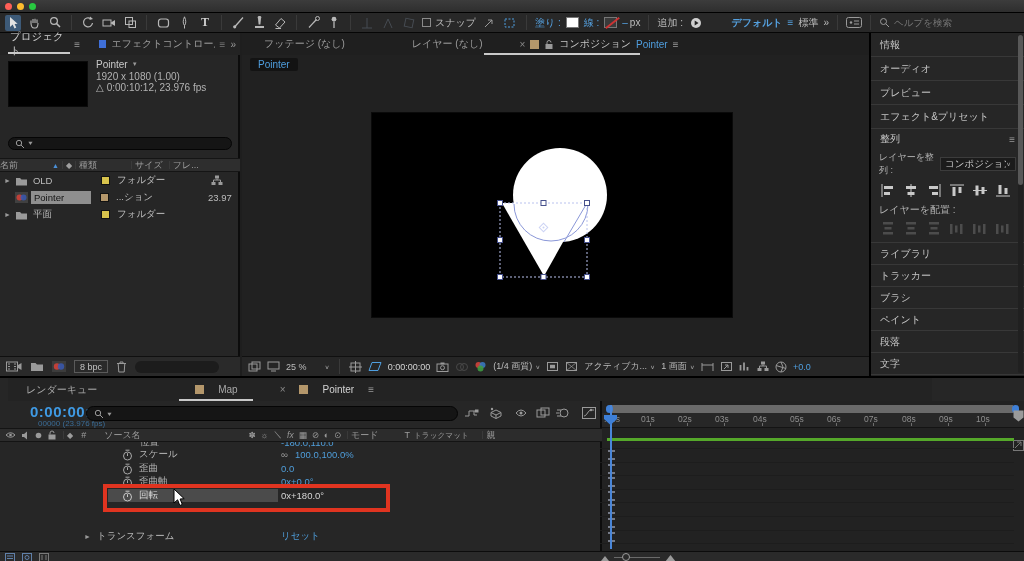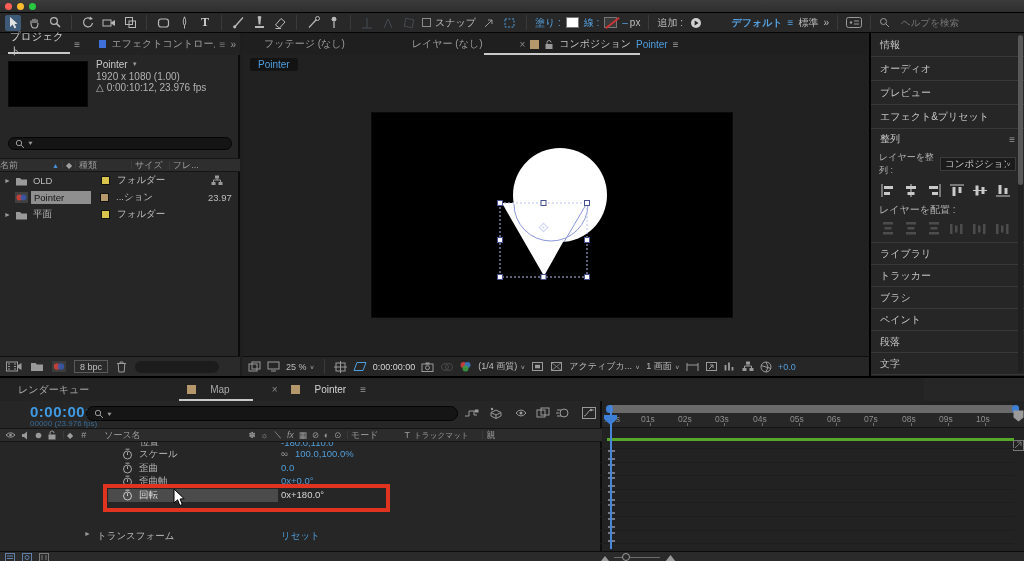--- a/index.html
+++ b/index.html
@@ -38,21 +38,21 @@
 #comp-canvas{background:#000;box-shadow:0 0 0 1px #0a0a0a}
 #vbottom{border-top:1px solid #101010;background:#262626;font-size:9px;color:#bdbdbd}
 
 #sidebar{left:869px;top:33px;width:155px;height:343px;background:#262626;border-left:2px solid #000}
 .si{height:22px;border-bottom:1px solid #383838;display:flex;align-items:center;padding-left:9px;color:#c6c6c6;font-size:10px}
 .alignbtn{width:17px;height:15px;display:flex;align-items:center;justify-content:center}
 
 #timeline{left:0;top:376px;width:1024px;height:185px;background:#262626;border-top:2px solid #000}
 .ttab{color:#a9a9a9;font-size:10px}
 .tlhdr{background:#2c2c2c;border-top:1px solid #141414;border-bottom:1px solid #141414;color:#9d9d9d;font-size:9px}
-.tprow{position:absolute;left:0;width:713px;height:13px;display:flex;align-items:flex-start;color:#b8b8b8;font-size:9.5px}
+.tprow{position:absolute;left:0;width:713px;height:13px;display:flex;align-items:center;color:#b8b8b8;font-size:9.5px}
 .tpval{color:#4f9edb}
 .sw{margin-right:6px}
 .rowsep{position:absolute;left:600px;width:414px;height:1px;background:#1d1d1d}
 .ibeam{position:absolute;left:607px;width:9px;height:10px}
 .rtick{position:absolute;top:10px;width:1px;height:3px;background:#6e6e6e}
 .rlab{position:absolute;top:1px;font-size:8.5px;color:#8e8e8e}
 #redbox{border:4px solid #e03420;background:transparent;z-index:40}
 .ddbox{background:#1b1b1b;border:1px solid #3c3c3c;color:#cfcfcf;display:flex;align-items:center;justify-content:space-between;padding:0 4px;font-size:9.5px}
 .dim{opacity:.35}
 .chev{font-size:7px;color:#9a9a9a;transform:scaleY(.8)}
@@ -201,21 +201,21 @@
   <span class="lbl-g">»</span>
   <span class="divv"></span>
   <span class="tool">
       <svg width="16" height="11">
         <rect x="0.5" y="0.5" width="15" height="10" rx="2" stroke="#9a9a9a" fill="none"></rect>
         <circle cx="5" cy="5.5" r="1.2" fill="#9a9a9a"></circle>
         <path d="M8,4 h5 M8,7 h5" stroke="#9a9a9a"></path>
       </svg>
     </span>
   <span class="divv"></span>
-  <span class="r" style="gap:11px;width:140px">
+  <span class="r" style="gap:4px;width:140px">
     <span>
         <svg width="11" height="11">
           <circle cx="4.5" cy="4.5" r="3" stroke="#9a9a9a" fill="none"></circle>
           <path d="M6.8,6.8 L10,10" stroke="#9a9a9a"></path>
         </svg>
       </span>
     <input id="helpsearch" placeholder="ヘルプを検索" style="">
   </span>
 </div>
 
@@ -368,21 +368,21 @@
 
   <div id="vbottom" class="abs r" style="left:0;top:323px;width:627px;height:20px;gap:6px;padding-left:6px;overflow:hidden;white-space:nowrap">
     <svg width="13" height="11">
         <rect x="1" y="3" width="8" height="7" stroke="#9a9a9a" fill="none"></rect>
         <rect x="4" y="1" width="8" height="7" stroke="#9a9a9a" fill="none"></rect>
       </svg>
     <svg width="13" height="11">
         <rect x="1" y="1" width="11" height="7" stroke="#9a9a9a" fill="none"></rect>
         <path d="M4,10 h5" stroke="#9a9a9a"></path>
       </svg>
-    <span class="r" style="gap:3px">
+    <span class="r" style="gap:18px">
         <span>25 %</span>
         <span class="chev">∨</span>
       </span>
     <span class="divv"></span>
     <svg width="13" height="12">
         <rect x="2" y="2" width="9" height="8" stroke="#9a9a9a" fill="none"></rect>
         <path d="M6.5,0 V12 M0,6 H13" stroke="#9a9a9a"></path>
       </svg>
     <svg width="14" height="11">
         <path d="M4,1.5 H13 L10,9.5 H1 Z" stroke="#4f9fe0" fill="none"></path>
@@ -582,33 +582,33 @@
   <div class="si">
       <span>スムーザー</span>
     </div>
   <div class="abs" style="right:1px;top:2px;width:5px;height:338px;background:#202020;border-radius:3px">
     <div style="width:5px;height:150px;background:#585858;border-radius:3px"></div>
   </div>
 </div>
 
 <div id="timeline" class="abs">
 
-  <div class="abs r" style="left:0;top:0;width:924px;height:23px;background:#232323;gap:14px">
+  <div class="abs r" style="left:8px;top:0;width:924px;height:23px;background:#232323;gap:14px">
     <span class="ttab" style="margin-left:18px">レンダーキュー</span>
     <span style="width:9px;height:9px;background:#b4976b;margin-left:84px"></span>
     <span class="ttab">Map</span>
     <span style="margin-left:28px;color:#8a8a8a">×</span>
     <span style="width:9px;height:9px;background:#b4976b"></span>
     <span class="ttab" style="color:#d3d3d3">Pointer</span>
     <span style="color:#9a9a9a">≡</span>
   </div>
   <div class="abs ptab-underline" style="left:179px;top:21px;width:74px"></div>
 
   <span class="abs" style="left:30px;top:25px;font-size:15px;font-weight:bold;color:#3f9ae4;letter-spacing:.5px">0:00:00:00</span>
-  <span class="abs" style="left:30px;top:41px;font-size:8px;color:#3a6c96">00000 (23.976 fps)</span>
+  <span class="abs" style="left:38px;top:41px;font-size:8px;color:#3a6c96">00000 (23.976 fps)</span>
   <div id="tl-search" class="abs r" style="left:86px;top:28px;width:372px;height:15px;border-radius:8px;padding-left:7px;gap:2px">
     <svg width="10" height="10">
         <circle cx="4" cy="4" r="2.7" stroke="#9a9a9a" fill="none"></circle>
         <path d="M6,6 L9,9" stroke="#9a9a9a"></path>
       </svg>
     <span class="chev">▼</span>
   </div>
   <span class="abs" style="left:464px;top:30px">
       <svg width="15" height="11">
         <path d="M1,8 h4 V3 h5 M10,3 h4 M10,3 v4 h3" stroke="#9a9a9a" fill="none"></path>

